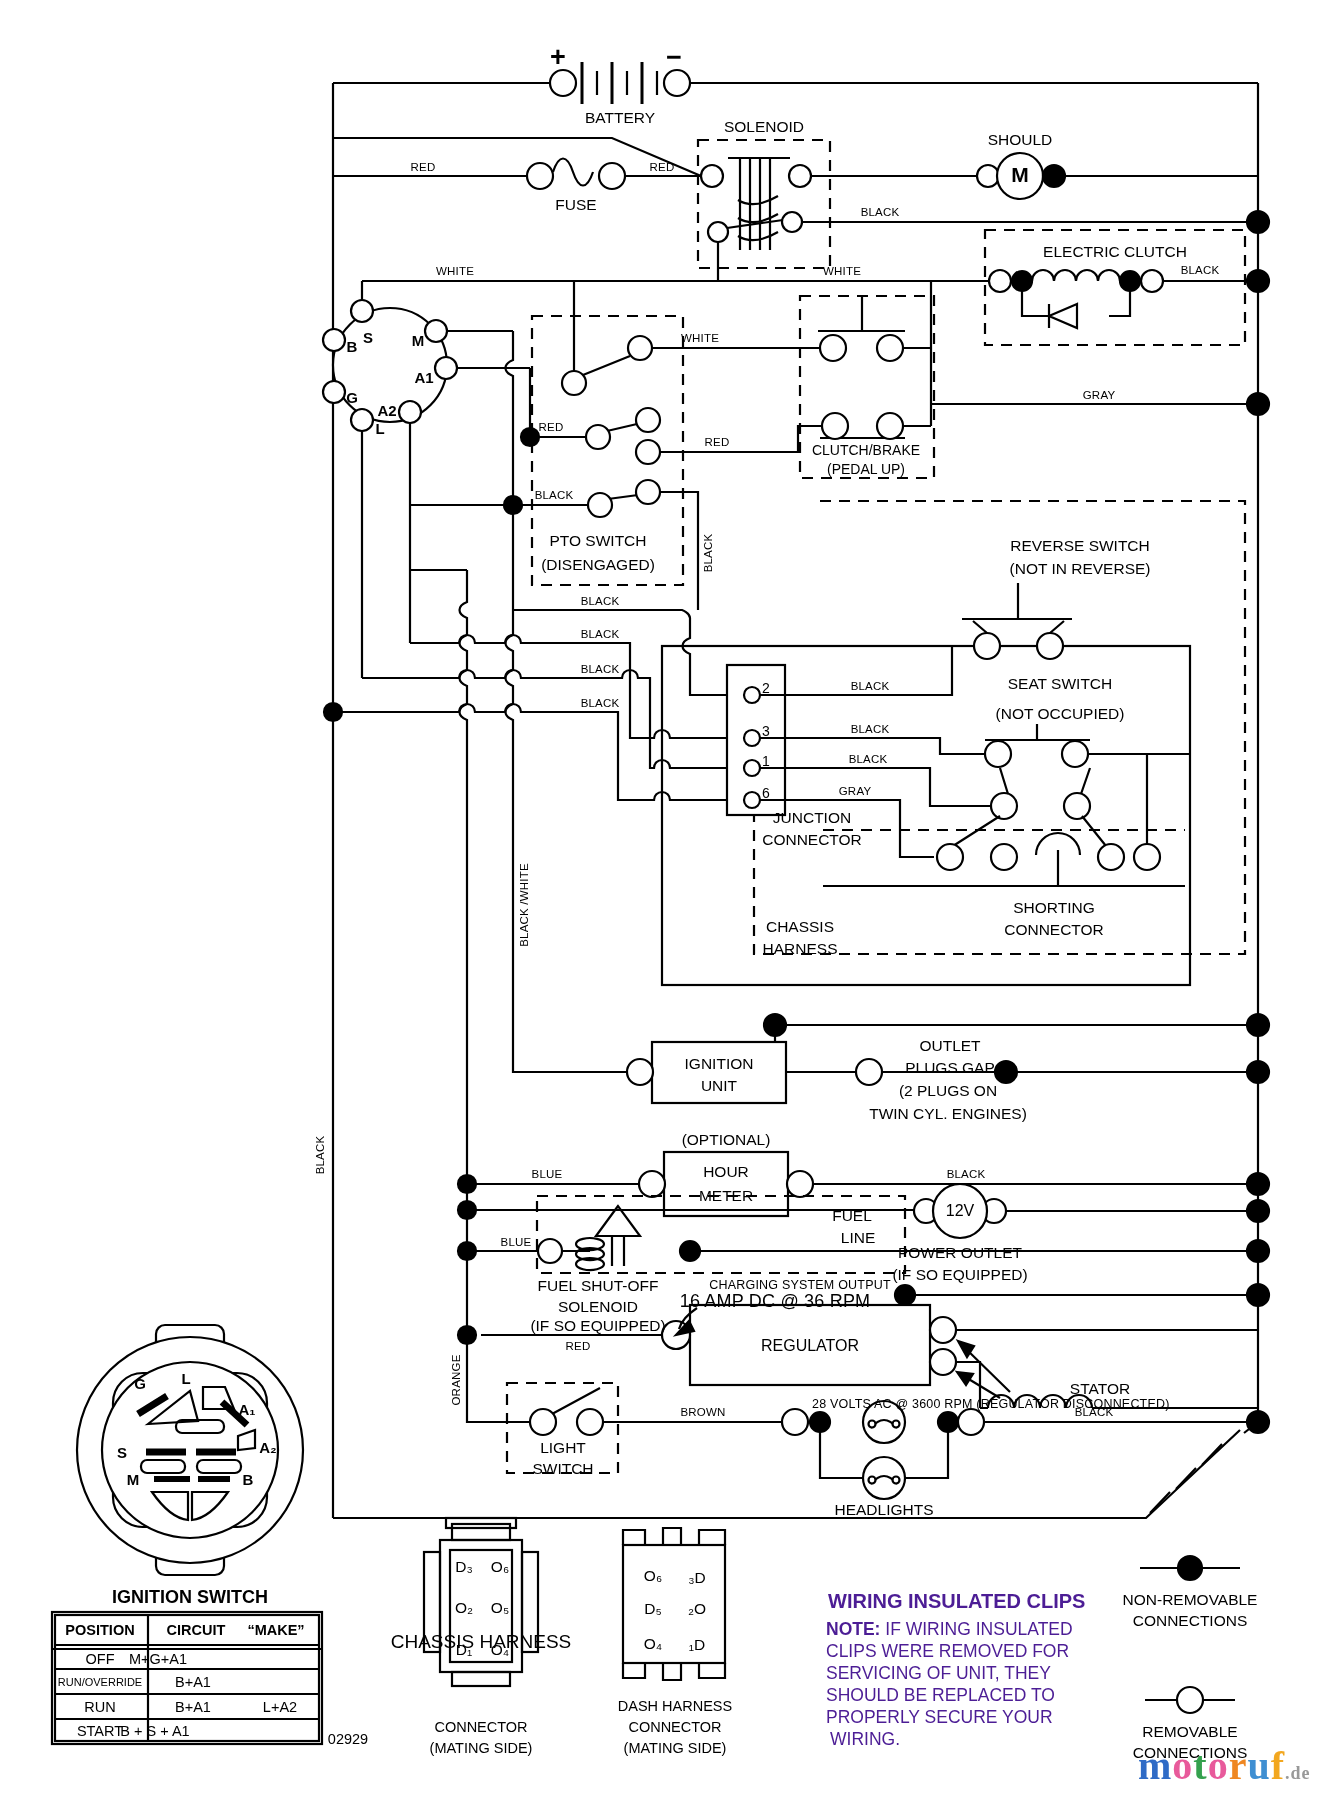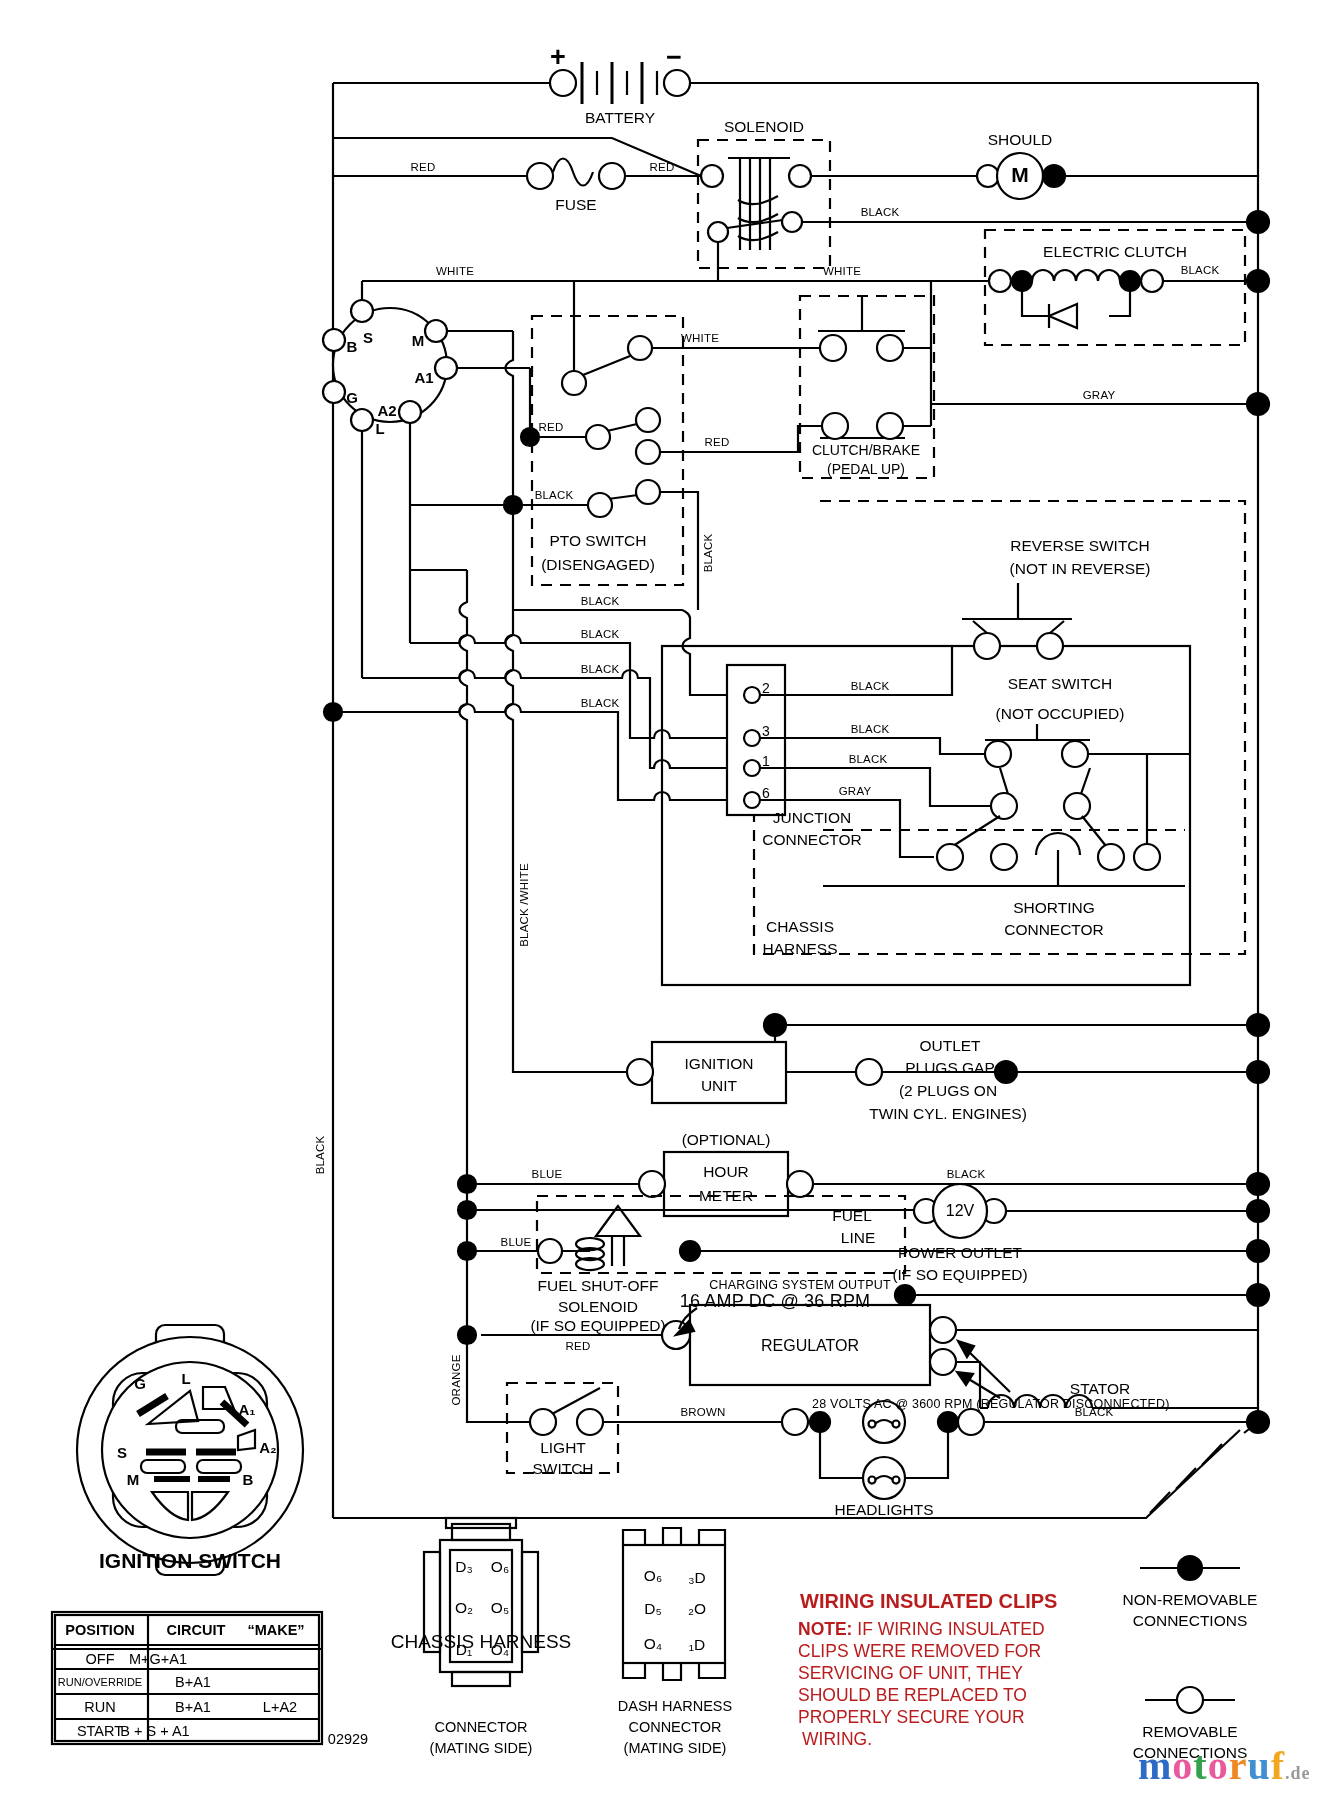--- a/index.html
+++ b/index.html
@@ -8,21 +8,21 @@
   .stage svg{position:absolute;left:0;top:0;}
   .lbl{position:absolute;transform:translate(-50%,-50%);font-size:11.5px;color:#000;
        white-space:nowrap;letter-spacing:.2px;}
   .rot{transform:translate(-50%,-50%) rotate(-90deg);}
   .clbl{position:absolute;transform:translate(-50%,-50%);font-size:15.5px;color:#000;white-space:nowrap;}
   .left{transform:translate(0,-50%);}
   .bold{font-weight:bold;}
   .term{position:absolute;transform:translate(-50%,-50%);font-size:15px;font-weight:bold;white-space:nowrap;}
   .sign{position:absolute;transform:translate(-50%,-50%);font-size:27px;font-weight:bold;}
   .pin{position:absolute;transform:translate(-50%,-50%);font-size:14px;}
-  .note{position:absolute;font-size:17.5px;white-space:nowrap;color:#b91c1c;}
+  .note{position:absolute;font-size:17.5px;white-space:nowrap;color:#4c1d95;margin-left:28px;}
   .tcell{position:absolute;transform:translate(-50%,-50%);font-size:14.5px;white-space:nowrap;}
   .tiny{font-size:11px;}
   .brand{position:absolute;font-weight:bold;font-size:40px;font-family:"Liberation Serif","DejaVu Serif",serif;
          letter-spacing:1px;display:flex;align-items:baseline;}
   .brand .tld{font-size:18px;color:#999;font-weight:bold;}
 </style>
 </head>
 <body>
 
 <div class="stage">
@@ -393,21 +393,21 @@
 <span class="lbl" style="left:703px;top:1412px">BROWN</span>
 <span class="lbl" style="left:1094px;top:1412px">BLACK</span>
 
 <span class="term" style="left:140px;top:1383px">G</span>
 <span class="term" style="left:186px;top:1378px">L</span>
 <span class="term" style="left:247px;top:1409px">A₁</span>
 <span class="term" style="left:268px;top:1447px">A₂</span>
 <span class="term" style="left:122px;top:1452px">S</span>
 <span class="term" style="left:133px;top:1479px">M</span>
 <span class="term" style="left:248px;top:1479px">B</span>
-<span class="clbl bold" style="left:190px;top:1561px;font-size:21px">IGNITION SWITCH</span>
+<span class="clbl bold" style="left:190px;top:1597px;font-size:18px">IGNITION SWITCH</span>
 
 <span class="tcell bold" style="left:100px;top:1630px">POSITION</span>
 <span class="tcell bold" style="left:196px;top:1630px">CIRCUIT</span>
 <span class="tcell bold" style="left:276px;top:1630px">“MAKE”</span>
 <span class="tcell" style="left:100px;top:1659px">OFF</span>
 <span class="tcell left" style="left:158px;top:1659px">M+G+A1</span>
 <span class="tcell tiny" style="left:100px;top:1682px">RUN/OVERRIDE</span>
 <span class="tcell" style="left:193px;top:1682px">B+A1</span>
 <span class="tcell" style="left:100px;top:1707px">RUN</span>
 <span class="tcell" style="left:193px;top:1707px">B+A1</span>

